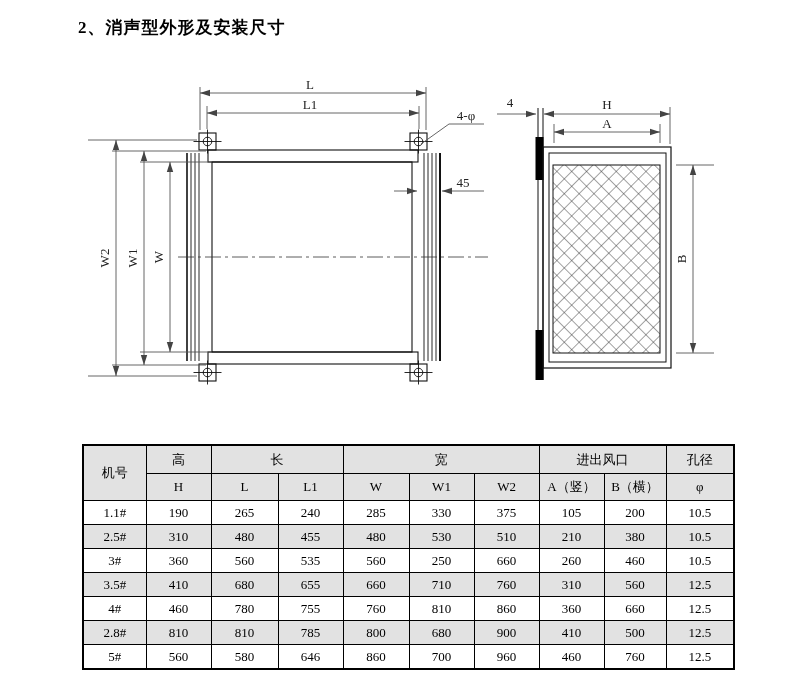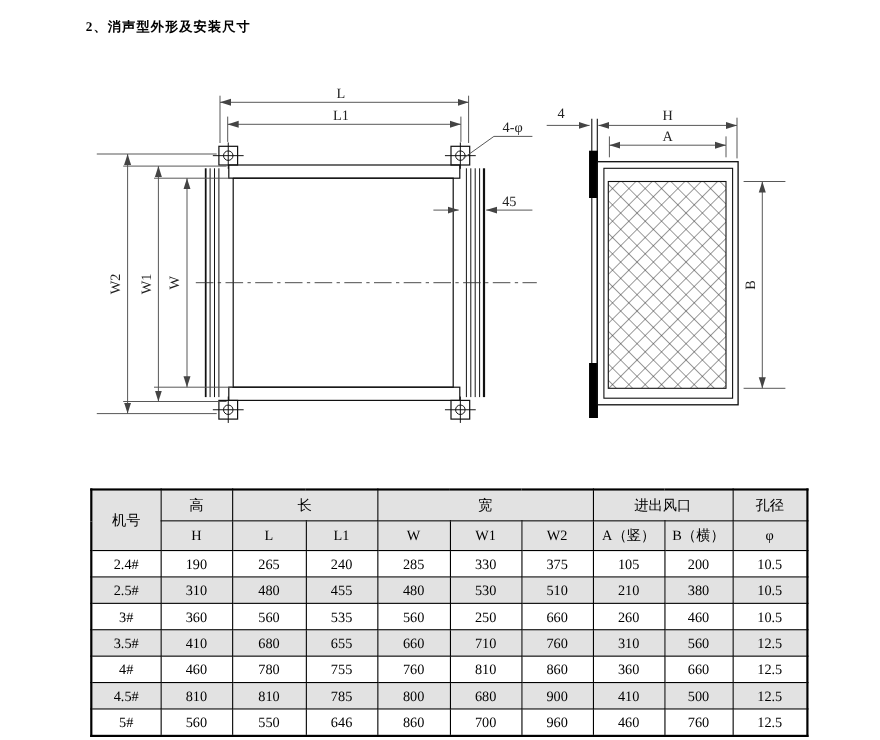--- a/index.html
+++ b/index.html
@@ -3,21 +3,21 @@
 <meta charset="utf-8">
 <style>
   html,body{margin:0;padding:0;}
   body{
     width:800px;height:673px;position:relative;background:#ffffff;
     font-family:"Liberation Serif","DejaVu Serif",serif;
     overflow:hidden;color:#111;
   }
   .title{
     position:absolute;left:78px;top:16px;
-    font-size:12px;font-weight:bold;letter-spacing:1px;color:#000;
+    font-size:17px;font-weight:bold;letter-spacing:1px;color:#000;
   }
   .drawings{position:absolute;left:0;top:0;}
   svg text{
     font-family:"Liberation Serif","DejaVu Serif",serif;
     font-size:13px;fill:#222;
   }
   table.dims{
     position:absolute;left:82px;top:444px;width:651px;
     border-collapse:collapse;table-layout:fixed;
     border:2px solid #000;
@@ -184,21 +184,21 @@
       <th>W</th>
       <th>W1</th>
       <th>W2</th>
       <th>A（竖）</th>
       <th>B（横）</th>
       <th>φ</th>
     </tr>
   </thead>
   <tbody>
       <tr>
-        <td>2.4#</td>
+        <td>1.1#</td>
         <td>190</td>
         <td>265</td>
         <td>240</td>
         <td>285</td>
         <td>330</td>
         <td>375</td>
         <td>105</td>
         <td>200</td>
         <td>10.5</td>
       </tr>
@@ -244,35 +244,35 @@
         <td>780</td>
         <td>755</td>
         <td>760</td>
         <td>810</td>
         <td>860</td>
         <td>360</td>
         <td>660</td>
         <td>12.5</td>
       </tr>
       <tr class="alt">
-        <td>4.5#</td>
+        <td>2.8#</td>
         <td>810</td>
         <td>810</td>
         <td>785</td>
         <td>800</td>
         <td>680</td>
         <td>900</td>
         <td>410</td>
         <td>500</td>
         <td>12.5</td>
       </tr>
       <tr>
         <td>5#</td>
         <td>560</td>
-        <td>550</td>
+        <td>580</td>
         <td>646</td>
         <td>860</td>
         <td>700</td>
         <td>960</td>
         <td>460</td>
         <td>760</td>
         <td>12.5</td>
       </tr>
     </tbody>
 </table>

